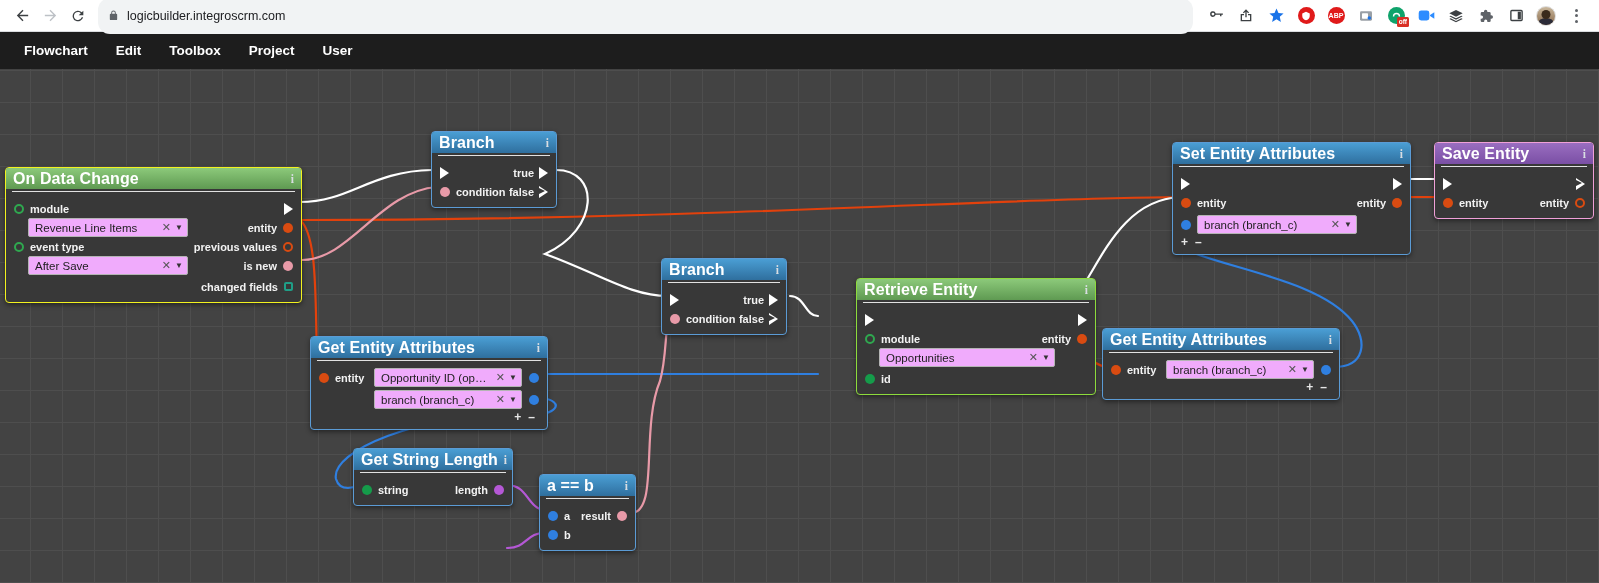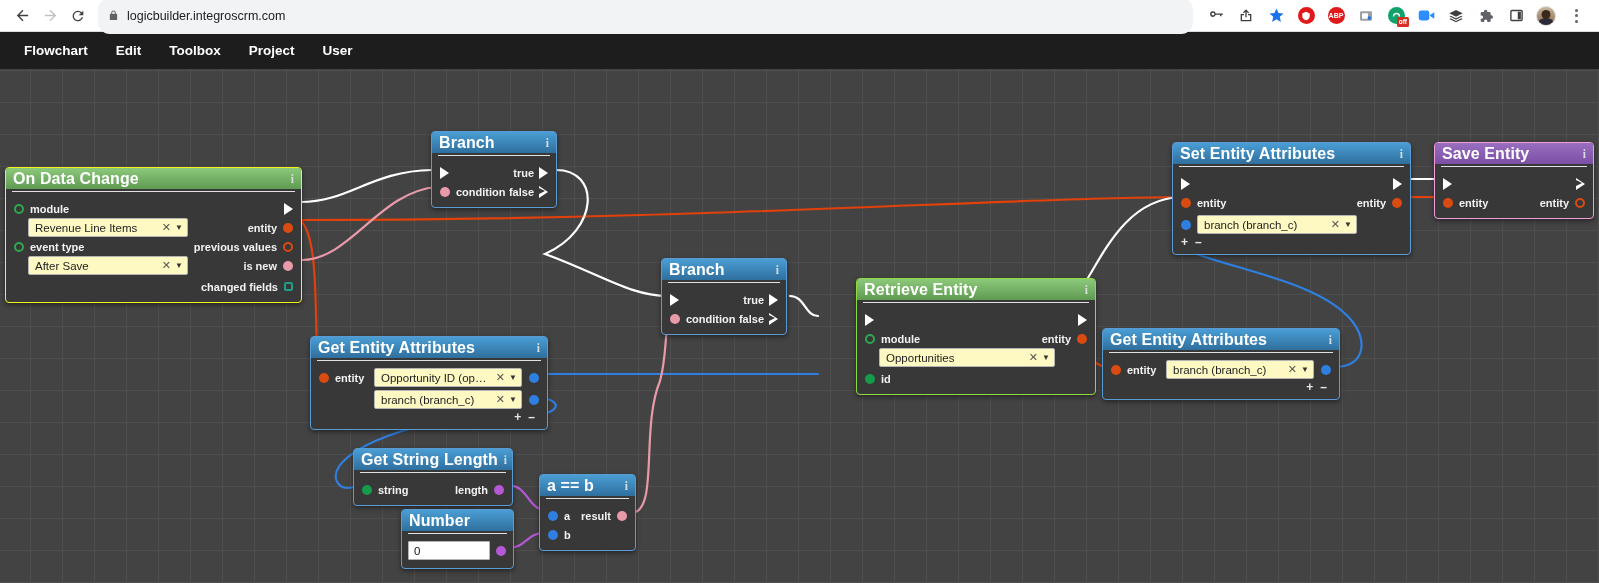--- a/index.html
+++ b/index.html
@@ -182,21 +182,21 @@
   }
   .tri-o::after{
     content:""; position:absolute; left:-9px; top:-3.5px;
     width:0;height:0;
     border-left:6px solid #383838;
     border-top:3.5px solid transparent;
     border-bottom:3.5px solid transparent;
   }
 
   .sel {
-    background: #fef9c3;
+    background: #f0abfc;
     border: 1px solid #b4b4b4;
     border-radius: 2px;
     height: 19px;
     display: flex; align-items: center;
     padding: 0 4px 0 6px;
     font-size: 11.5px; color: #1d1d1d;
     overflow: hidden;
   }
   .sel .txt { flex:1 1 auto; white-space: nowrap; overflow: hidden; text-overflow: ellipsis; }
   .sel .x { color: #555; font-size: 11px; padding: 0 4px; }
@@ -658,35 +658,20 @@
           <span class="plabel">string</span>
         </div>
         <div style="display:flex;align-items:center;gap:6px;">
           <span class="plabel">length</span>
           <span class="dot fill-purple"></span>
         </div>
       </div>
     </div>
   </div>
 
-  <div class="node" style="left:401px; top:440px; width:113px;">
-    <div class="nhead">
-      <span class="ntitle">Number</span>
-      <span class="info"></span>
-    </div>
-    <div class="hdr-rule"></div>
-    <div class="nbody" style="padding-bottom:8px;">
-      <div class="row" style="padding:0 6px;gap:6px;">
-        <div class="numinput" style="width:82px;">
-          <span>0</span>
-        </div>
-        <span class="dot fill-purple"></span>
-      </div>
-    </div>
-  </div>
 
   <div class="node" style="left:539px; top:405px; width:97px;">
     <div class="nhead">
       <span class="ntitle">a == b</span>
       <span class="info">i</span>
     </div>
     <div class="hdr-rule"></div>
     <div class="nbody">
       <div class="row split">
         <div style="display:flex;align-items:center;gap:6px;">

